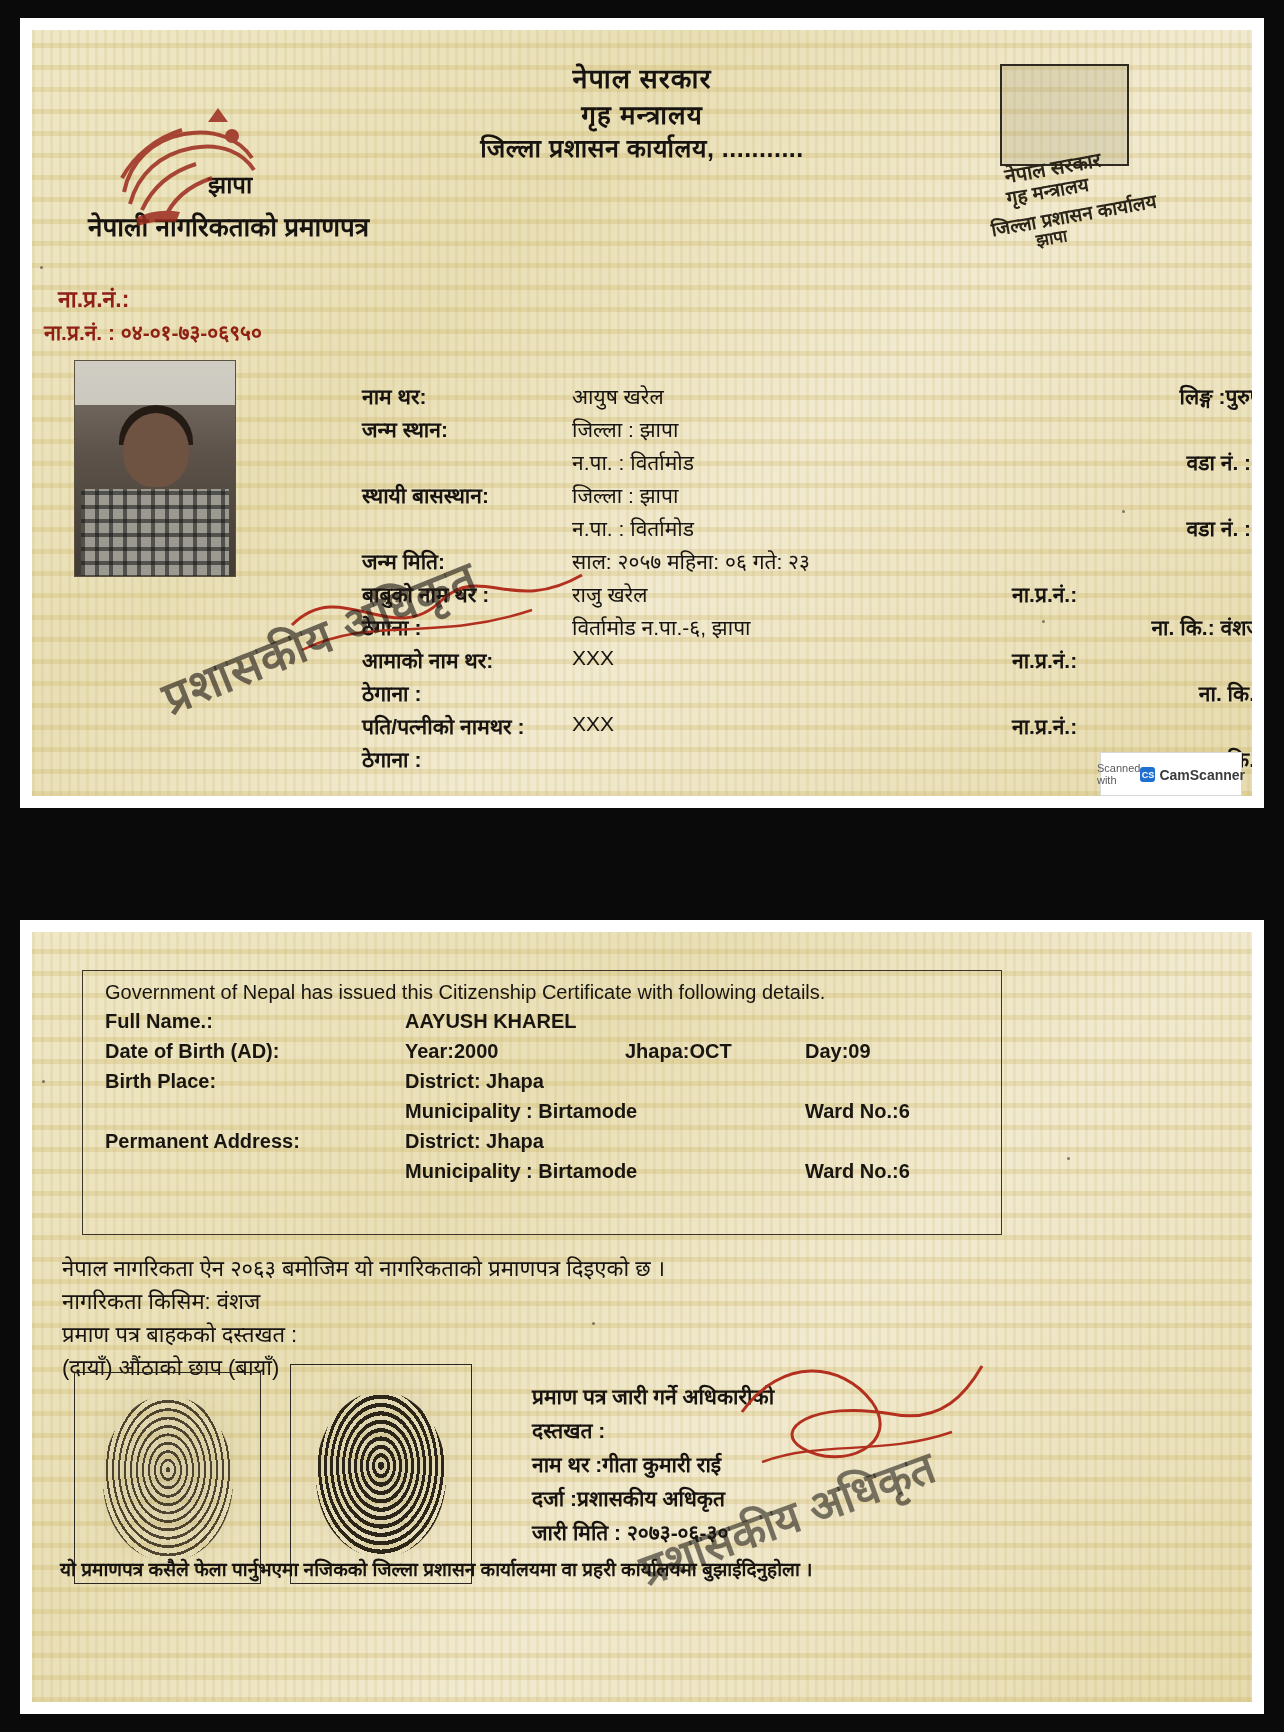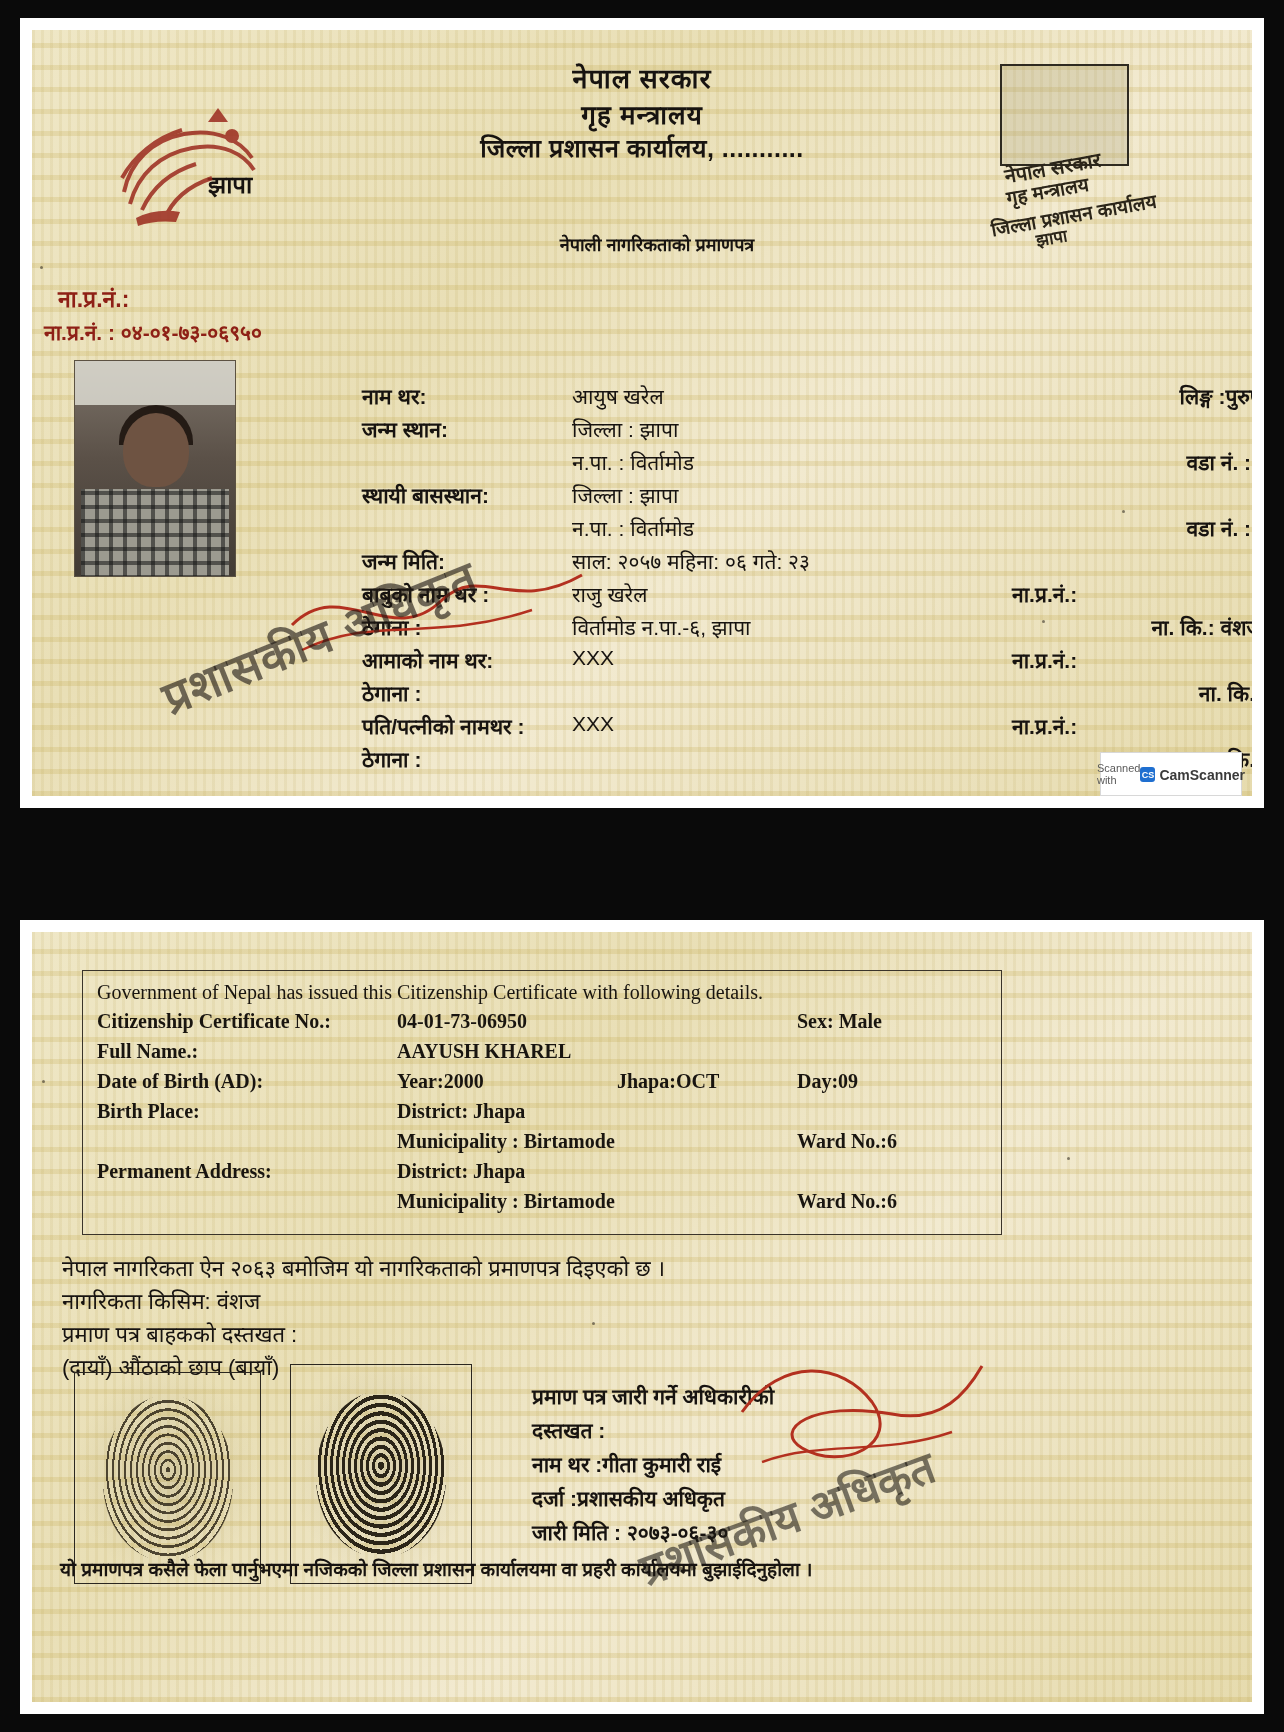--- a/index.html
+++ b/index.html
@@ -58,24 +58,24 @@
   .front-head .l1 { font-size: 27px; font-weight: bold; letter-spacing: 1px; }
   .front-head .l2 { font-size: 26px; font-weight: bold; letter-spacing: 1px; }
   .front-head .l3 { font-size: 25px; font-weight: bold; letter-spacing: 0.5px; }
   .office-dist {
     font-size: 24px;
     font-weight: bold;
     margin-left: 150px;
     margin-top: 2px;
   }
   .cert-title {
-    text-align: center;
-    font-size: 18px;
+    text-align: left;
+    font-size: 26px;
     font-weight: bold;
-    margin-top: 32px;
+    margin-top: 8px;
     margin-left: 30px;
   }
   .emblem-seal {
     position: absolute;
     left: 80px; top: 70px;
     width: 150px; height: 130px;
     color: #9b2b1f;
     opacity: 0.85;
   }
   .dept-stamp {
@@ -182,23 +182,23 @@
     display: flex; align-items: center; justify-content: center;
   }
   .camscanner .cs-name { font-size: 14px; font-weight: bold; color: #3b3b3b; }
 
   
   .en-box {
     position: absolute;
     left: 50px; top: 38px;
     width: 920px; height: 265px;
     border: 1px solid #3a342a;
-    padding: 10px 14px;
+    padding: 10px 22px;
     box-sizing: border-box;
-    font-family: Liberation Serif, serif;
+    font-family: Liberation Sans, sans-serif;
     font-size: 20px;
     color: #191510;
   }
   .en-intro { font-size: 20px; margin-bottom: 6px; }
   .erow { position: relative; height: 30px; font-weight: bold; }
   .el  { position: absolute; left: 0; }
   .ev  { position: absolute; left: 300px; }
   .ev3 { position: absolute; left: 520px; }
   .er  { position: absolute; left: 700px; }
 
@@ -390,25 +390,20 @@
     </div>
   </div>
 
   <div class="scan-sheet" id="sheet-back">
     <div class="doc" id="doc-back">
 
       <div class="en-box">
         <div class="en-intro">Government of Nepal has issued this Citizenship Certificate with following details.</div>
 
         <div class="erow">
-          <span class="el">Citizenship Certificate No.:</span>
-          <span class="ev">04-01-73-06950</span>
-          <span class="er">Sex: Male</span>
-        </div>
-        <div class="erow">
           <span class="el">Full Name.:</span>
           <span class="ev">AAYUSH KHAREL</span>
         </div>
         <div class="erow">
           <span class="el">Date of Birth (AD):</span>
           <span class="ev">Year:2000</span>
           <span class="ev3">Jhapa:OCT</span>
           <span class="er">Day:09</span>
         </div>
         <div class="erow">

